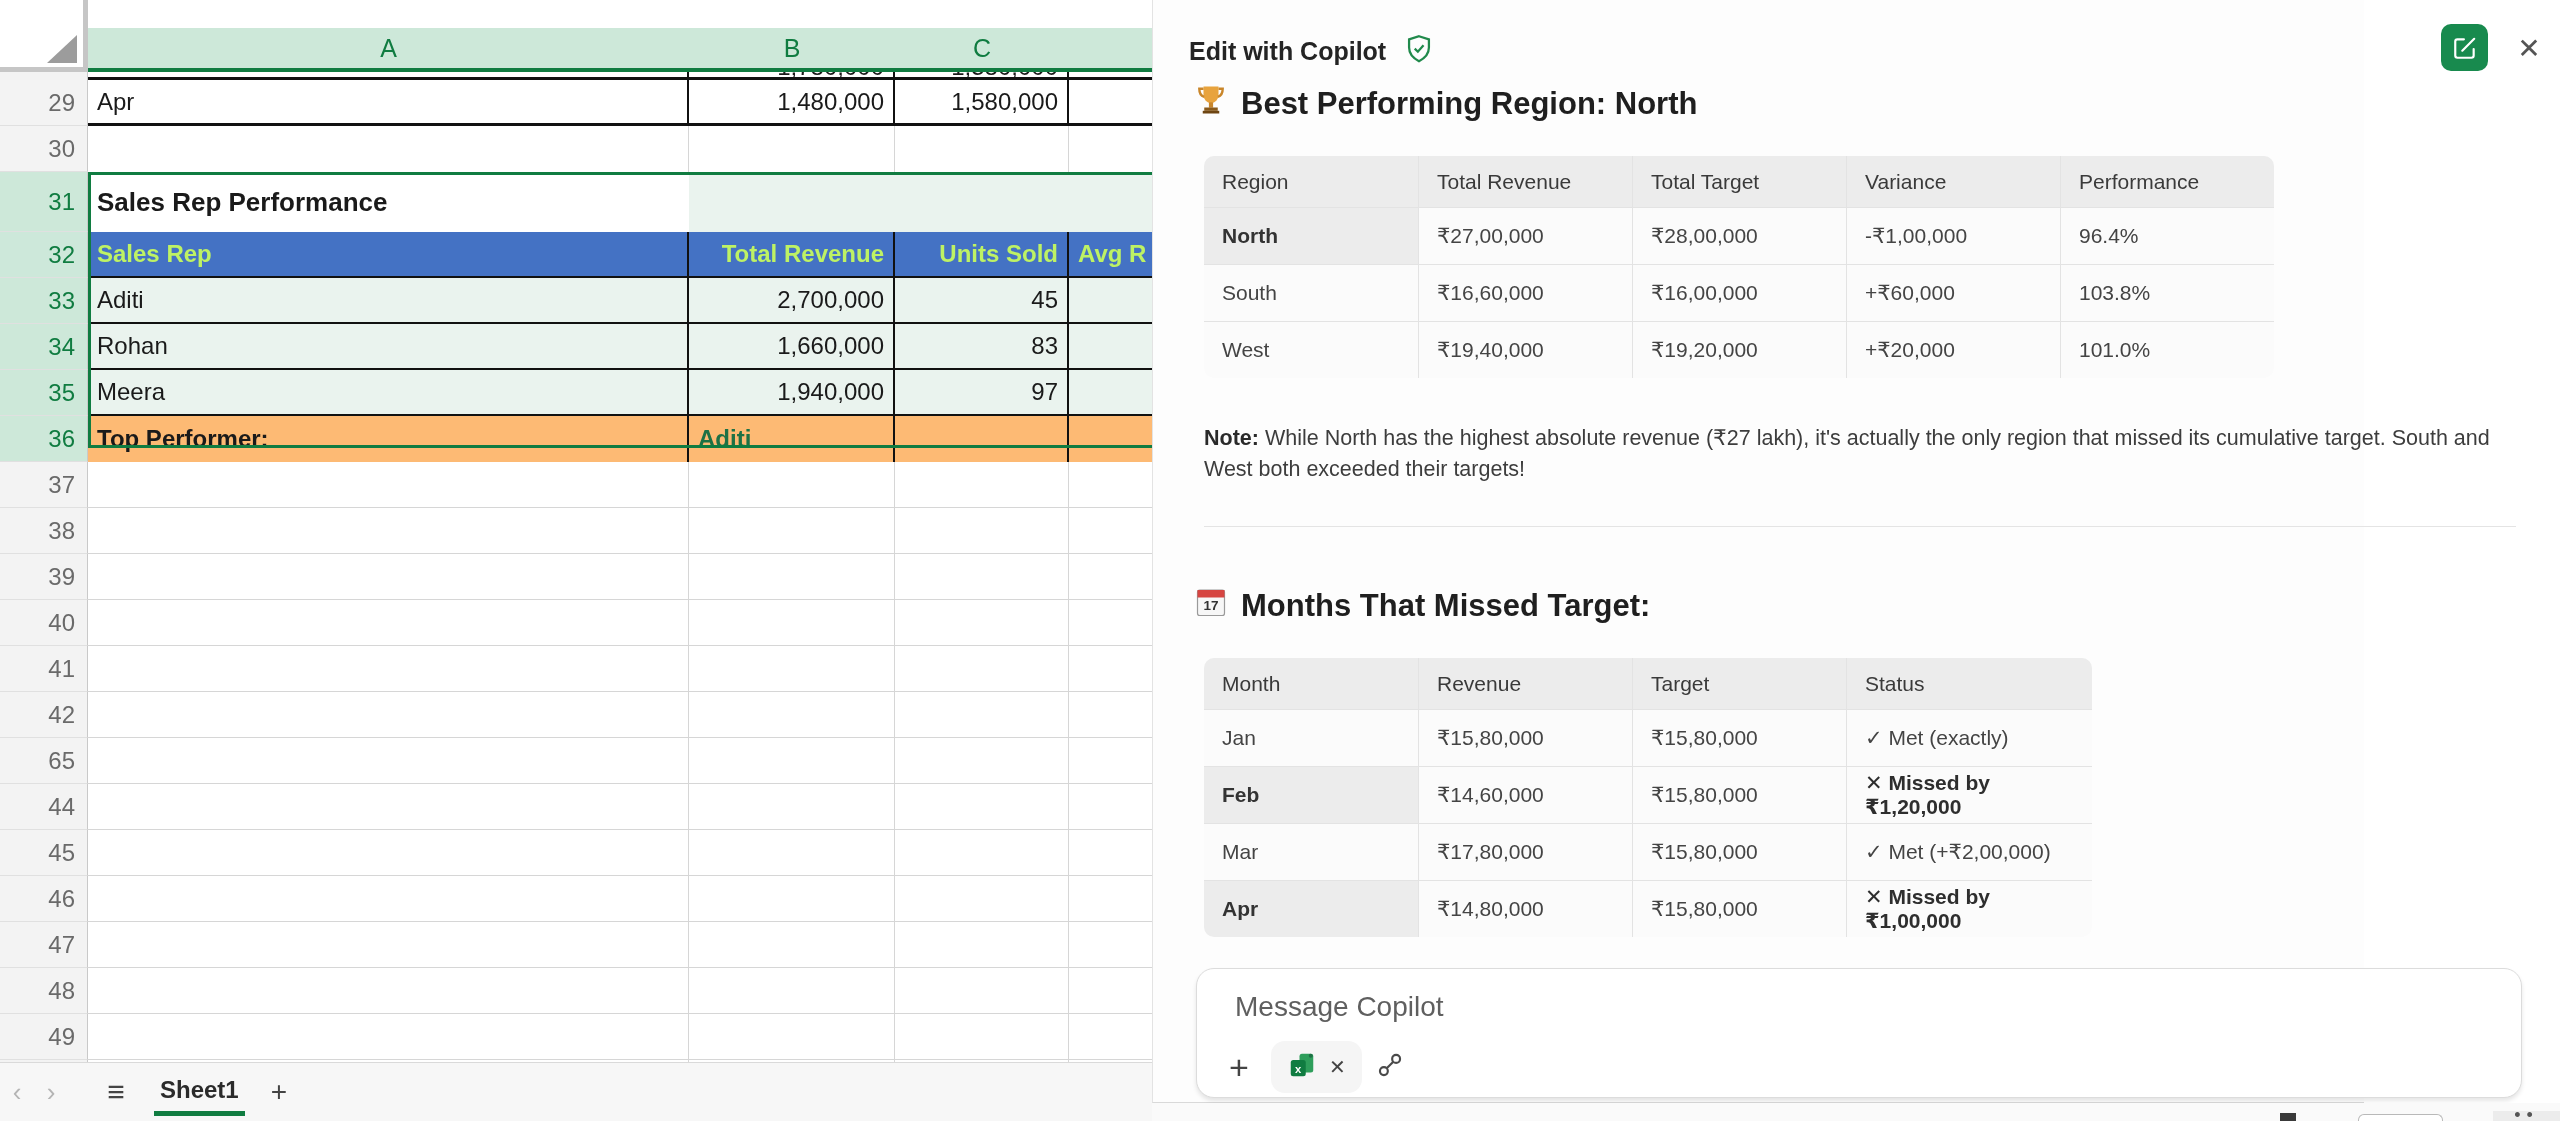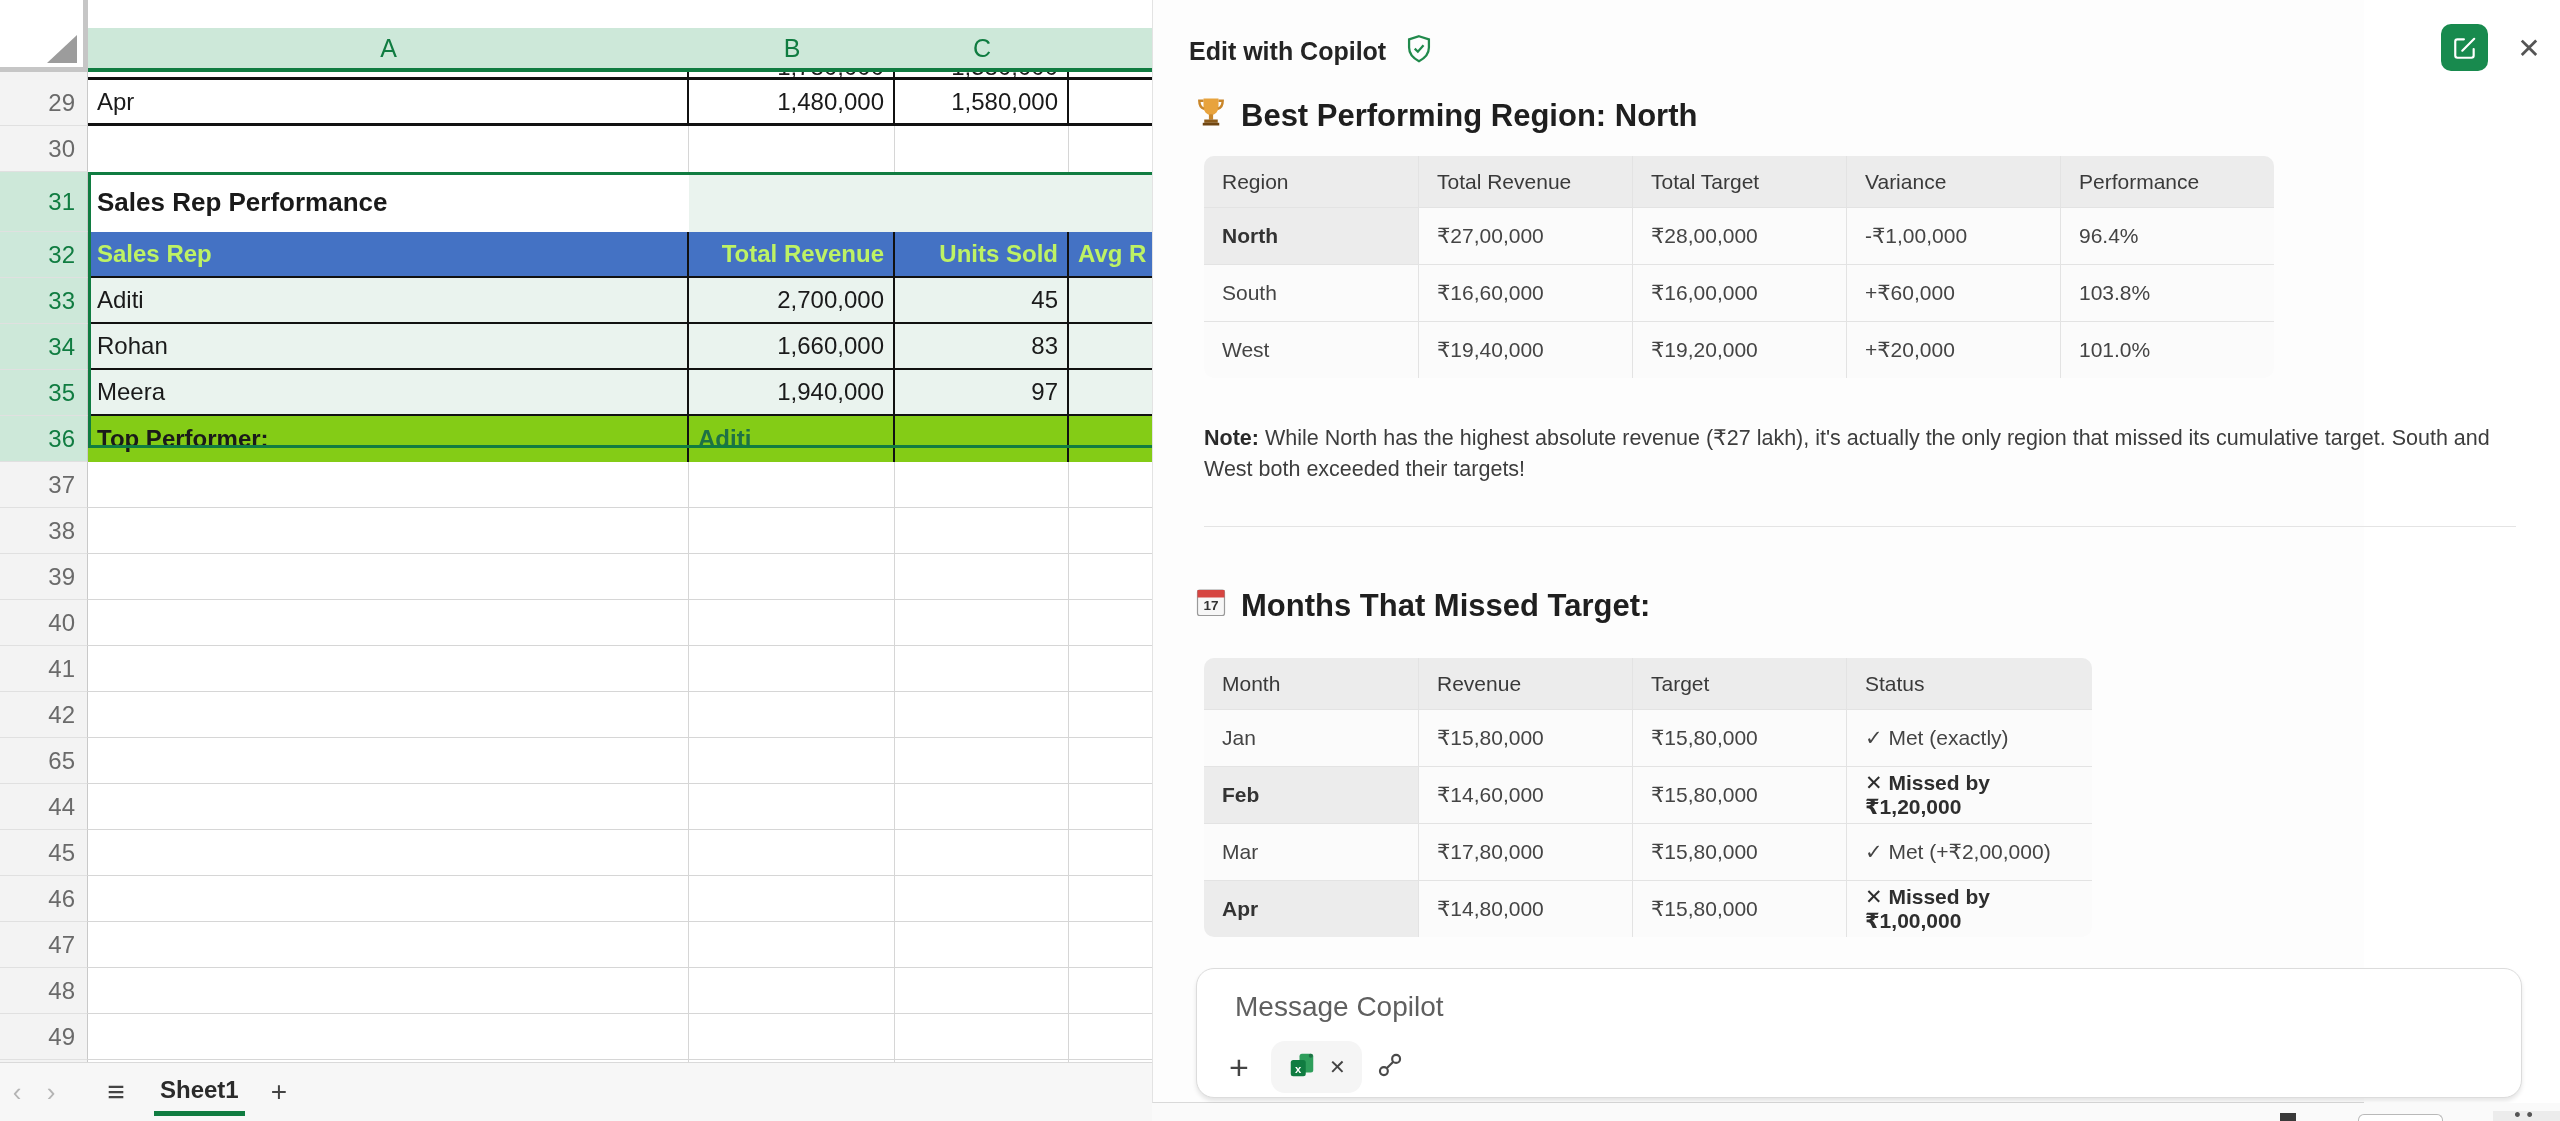--- a/index.html
+++ b/index.html
@@ -41,21 +41,21 @@
   .r30 { height:46px; }
   .r30 .c { border-right:1px solid #d6d6d6; }
   .r31 { height:60px; }
   .r31 .ca { background:#fff; font-weight:bold; font-size:26px; }
   .r31 .tint { background:#eaf3ee; }
   .rblue { height:46px; }
   .rblue .c { background:#4472C4; color:#bef264; font-weight:bold; border-right:2px solid #111; border-bottom:2px solid #111; }
   .rdata { height:46px; }
   .rdata .c { background:#eaf3ee; border-right:2px solid #111; border-bottom:2px solid #111; }
   .r36 { height:46px; }
-  .r36 .c { background:#84cc16; border-right:2px solid #111; }
+  .r36 .c { background:#fdba74; border-right:2px solid #111; }
   .r36 .ca { font-weight:bold; }
   .r36 .cb { font-weight:bold; color:#1E7145; }
   .rempty { height:46px; }
   .selbox { position:absolute; left:88px; top:172px; width:1080px; height:276px;
     border:3px solid #107C41; z-index:6; pointer-events:none; }
 
   .sheetbar { position:absolute; left:0; top:1062px; width:1152px; height:59px; background:#f7f7f7;
     border-top:1px solid #dadada; display:flex; align-items:center; z-index:7; }
   .sb-ico { font-size:26px; color:#b5b5b5; width:34px; text-align:center; }
   .sb-menu { font-size:30px; color:#444; margin-left:28px; width:40px; text-align:center; }
@@ -67,21 +67,21 @@
   .panel { position:absolute; left:1152px; top:0; width:1212px; height:1103px; background:#fdfdfd;
     border-left:1px solid #e3e3e3; border-bottom:1px solid #d9d9d9; }
   .p-head { position:absolute; left:36px; top:32px; display:flex; align-items:center; gap:16px; }
   .p-title { font-size:25px; font-weight:bold; color:#242424; }
   .btn-compose { position:absolute; left:1288px; top:24px; width:47px; height:47px; border-radius:10px;
     background:#188a4e; display:flex; align-items:center; justify-content:center; }
   .btn-close { position:absolute; left:1356px; top:28px; width:40px; height:40px; display:flex;
     align-items:center; justify-content:center; font-size:28px; color:#555; }
   .h1 { position:absolute; left:40px; display:flex; align-items:center; gap:12px;
     font-size:31px; font-weight:bold; color:#1f1f1f; }
-  .h1-region { top:82px;margin-top:12px; }
+  .h1-region { top:82px; }
   .h1-months { top:584px; }
 
   table.ptab { border-collapse:separate; border-spacing:0; position:absolute; left:51px;
     font-size:21px; color:#444; background:#fbfbfb; border-radius:10px; }
   .ptab th { background:#ececec; font-weight:normal; color:#3a3a3a; text-align:left; padding:0 18px; height:51px; }
   .ptab td { padding:0 18px; height:57px; border-top:1px solid #e3e3e3; }
   .ptab td + td, .ptab th + th { border-left:1px solid #e3e3e3; }
   .ptab tr th:first-child { border-top-left-radius:10px; }
   .ptab tr th:last-child { border-top-right-radius:10px; }
   .ptab tr:last-child td:first-child { border-bottom-left-radius:10px; }

